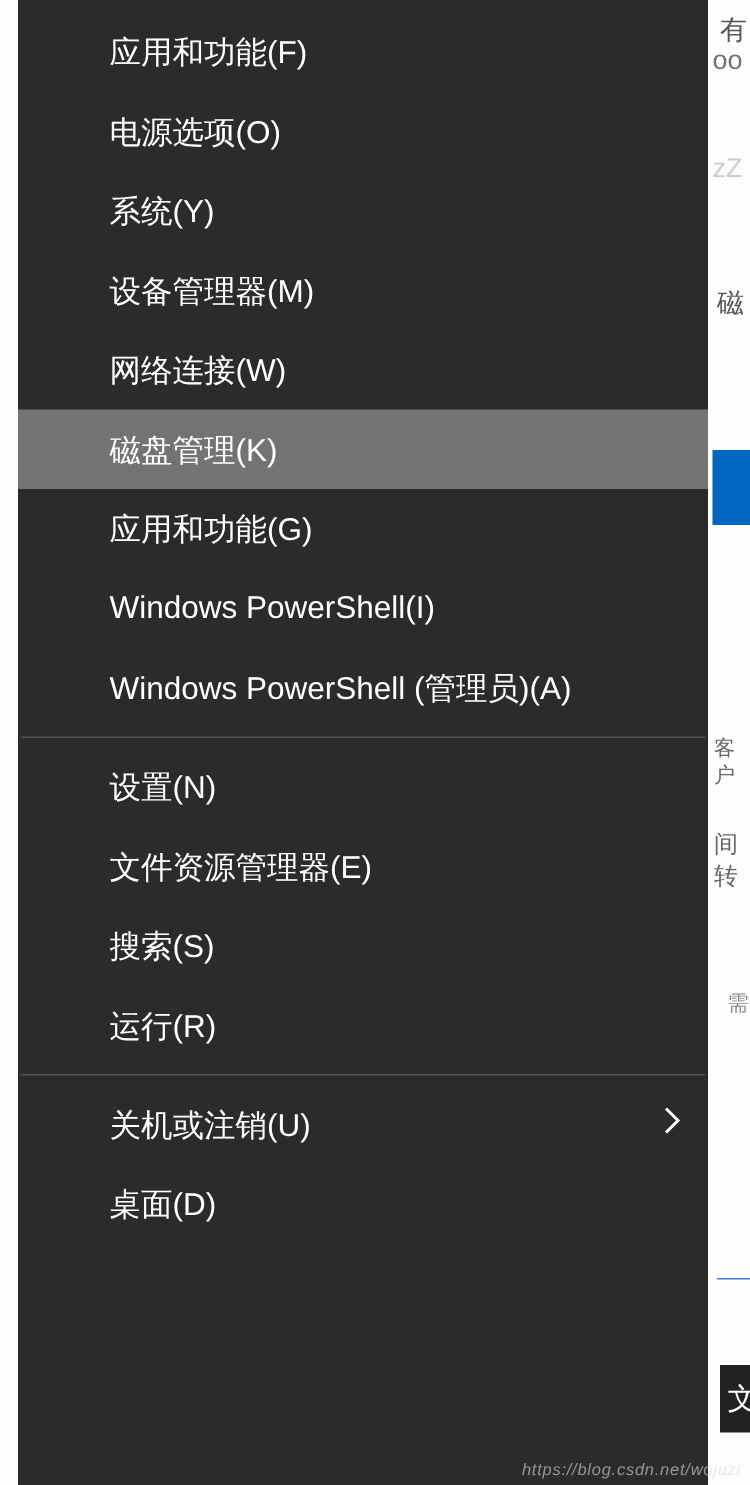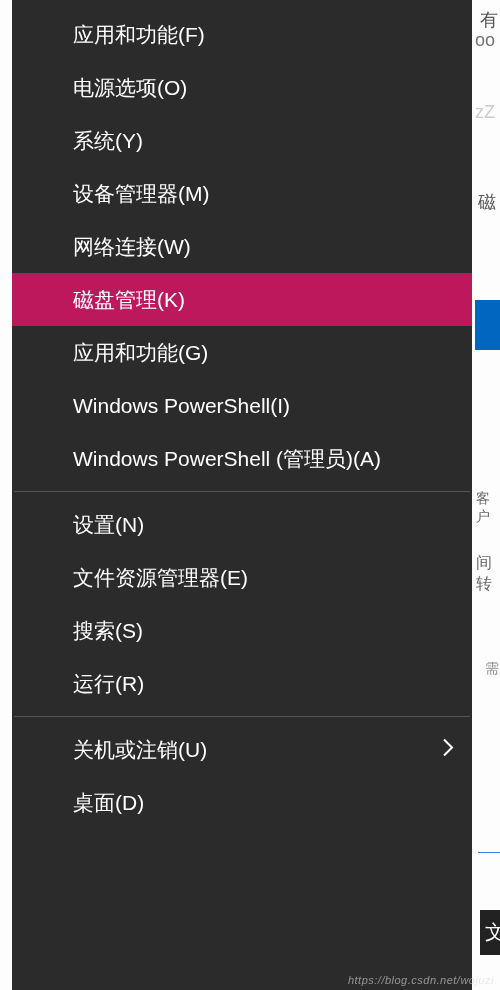--- a/index.html
+++ b/index.html
@@ -79,21 +79,21 @@
       height: 53px;
       display: flex;
       align-items: center;
       padding-left: 61px;
       color: #ffffff;
       font-size: 21px;
       cursor: default;
       position: relative;
     }
     .menu-item.highlighted {
-      background: #be185d;
+      background: #737373;
     }
     .menu-separator {
       height: 1px;
       background: #555555;
       margin: 6px 2px;
     }
     .submenu-arrow {
       position: absolute;
       right: 18px;
       top: 50%;

